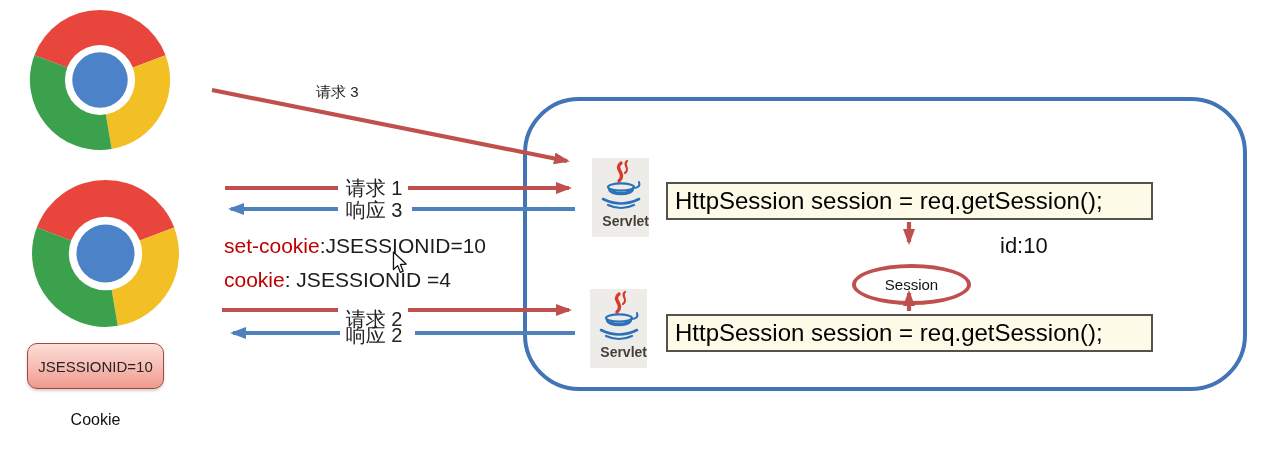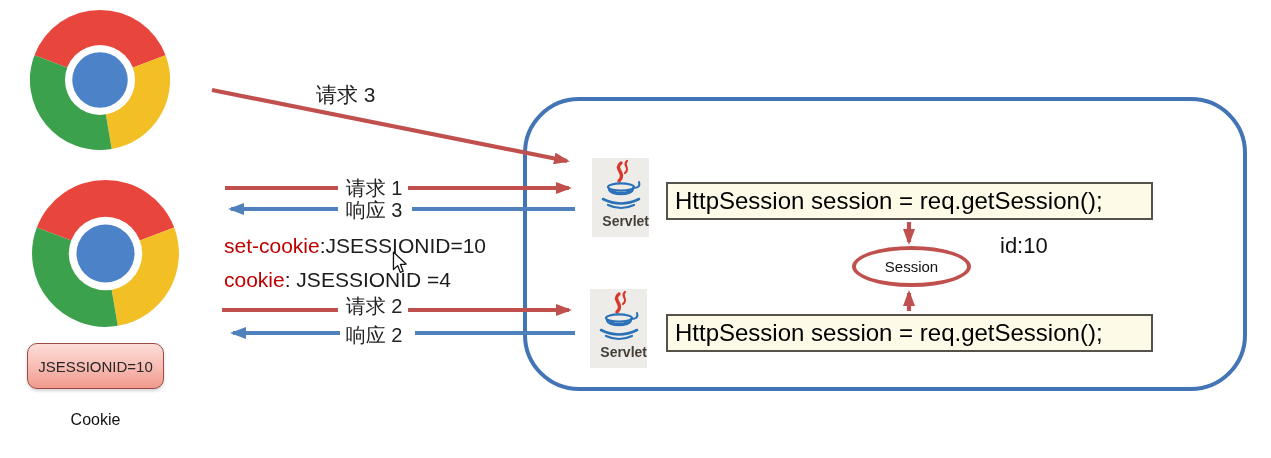--- a/index.html
+++ b/index.html
@@ -11,24 +11,24 @@
               border-radius:56px;box-sizing:border-box;background:#fff;}
   
   .chrome1{left:27px;top:7px;width:146px;height:146px;}
   .chrome2{left:29px;top:177px;width:153px;height:153px;}
   
   .arrows{left:0;top:0;width:1271px;height:458px;pointer-events:none;z-index:5;}
   .r{stroke:#C0504D;stroke-width:4.2px;}
   .b{stroke:#4F81BD;stroke-width:4.2px;}
   
   .lbl{white-space:nowrap;line-height:1.05;color:#232323;z-index:4;}
-  .req3{left:316px;top:84px;font-size:21px;}
+  .req3{left:316px;top:84px;font-size:15px;}
   .req1{left:336px;top:178px;width:76px;text-align:center;font-size:20px;}
   .res1{left:336px;top:200px;width:76px;text-align:center;font-size:20px;}
-  .req2{left:336px;top:296px;width:76px;text-align:center;font-size:20px;}
+  .req2{left:336px;top:309px;width:76px;text-align:center;font-size:20px;}
   .res2{left:336px;top:325px;width:76px;text-align:center;font-size:20px;}
   .cookieline1{left:224px;top:235px;font-size:21px;}
   .cookieline2{left:224px;top:269px;font-size:21px;}
   .redkey{color:#C00000;}
   .darkrest{color:#1c1c1c;}
   
   .cookie-box{left:27px;top:343px;width:137px;height:46px;border:1.5px solid #9C4B44;border-radius:10px;
               box-sizing:border-box;background:linear-gradient(180deg,#FCDDD8 0%,#F7BAB1 55%,#F0998D 100%);
               display:flex;align-items:center;justify-content:center;font-size:15px;color:#262626;
               box-shadow:0 2px 3px rgba(0,0,0,0.18);z-index:3;}
@@ -37,21 +37,21 @@
   .servlet{width:57px;height:79px;background:#EDECE8;z-index:3;display:flex;flex-direction:column;align-items:flex-end;}
   .servlet1{left:592px;top:158px;}
   .servlet2{left:590px;top:289px;}
   .servlet .cap{font-size:14px;font-weight:bold;color:#453F38;margin-top:-3px;letter-spacing:0px;}
   
   .code-box{width:487px;height:38px;background:#FDFBE8;border:2px solid #55524B;box-sizing:border-box;
             display:flex;align-items:center;padding-left:7px;font-size:24px;color:#000;z-index:3;}
   .code1{left:666px;top:182px;}
   .code2{left:666px;top:314px;}
   
-  .session-ellipse{left:852px;top:246px;width:119px;height:41px;border:4px solid #C0504D;border-radius:50%;
+  .session-ellipse{left:852px;top:264px;width:119px;height:41px;border:4px solid #C0504D;border-radius:50%;
                    box-sizing:border-box;background:#fff;display:flex;align-items:center;justify-content:center;
                    font-size:15px;color:#111;z-index:4;}
   .session-id{left:1000px;top:234px;font-size:22px;color:#111;}
   .cursor{left:392px;top:251px;z-index:10;}
 </style>
 </head>
 <body>
 
 <div class="canvas">
 

